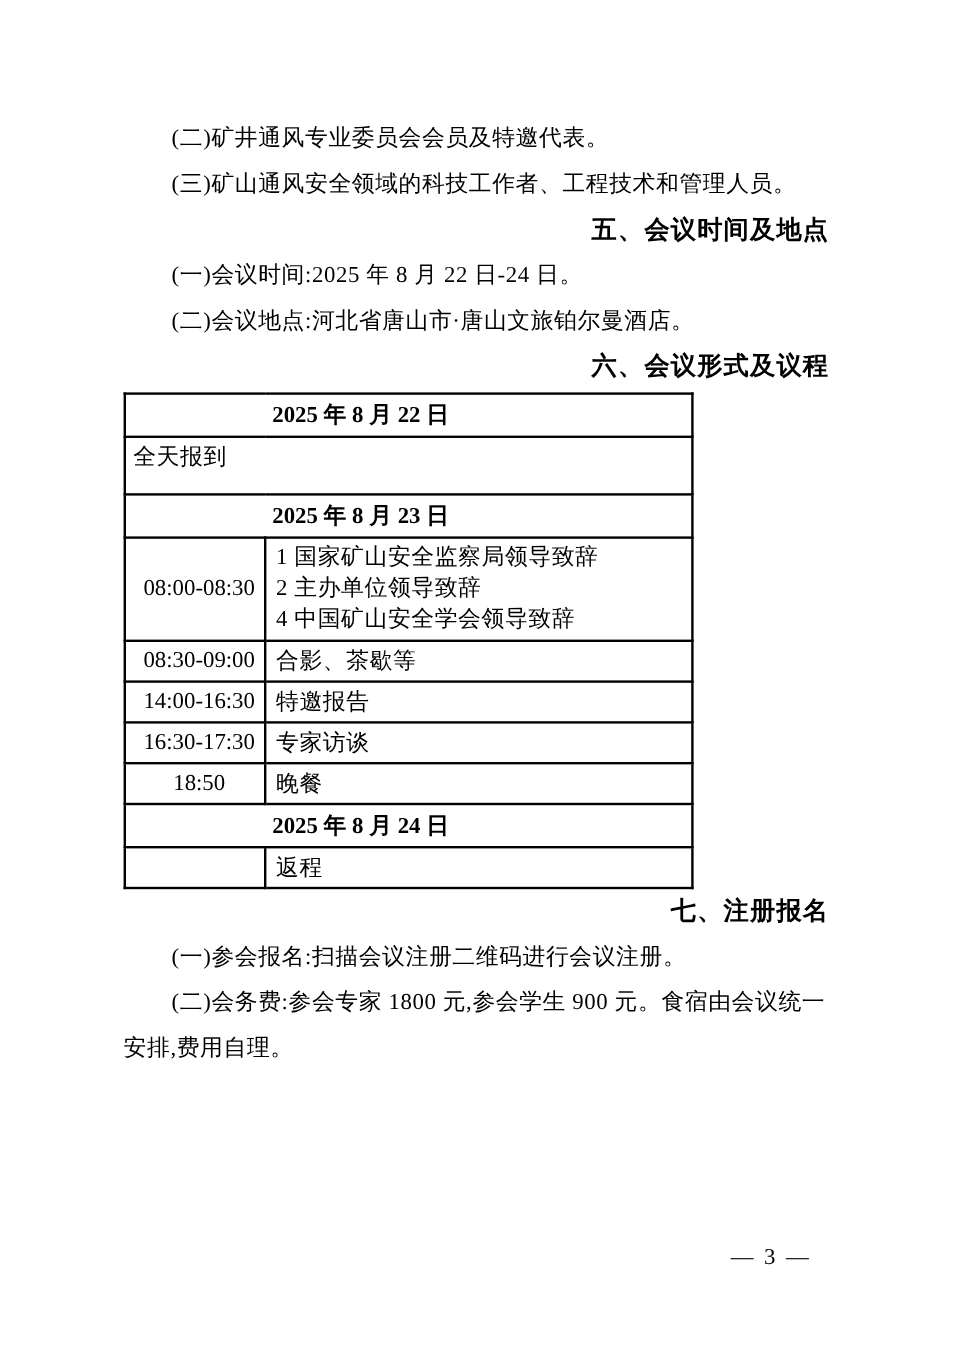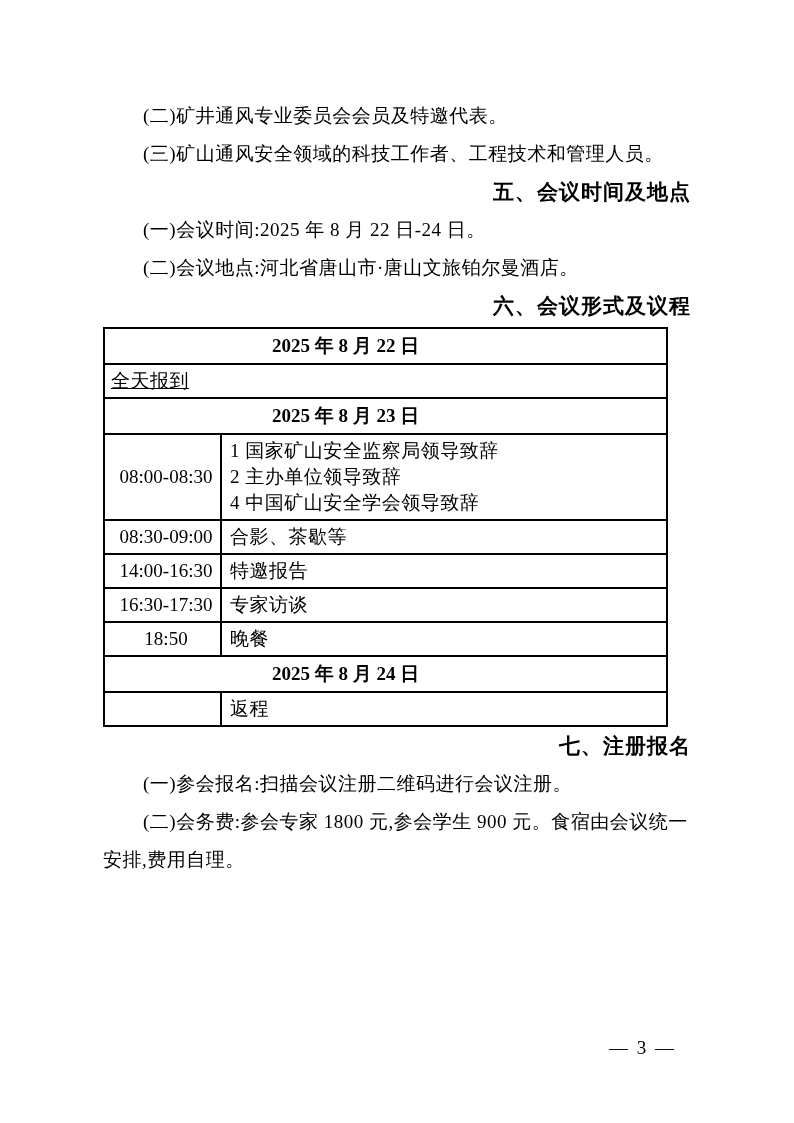--- a/index.html
+++ b/index.html
@@ -26,40 +26,40 @@
   .section-heading {
     font-size: 21px;
     line-height: 38px;
     text-indent: 40px;
     font-weight: bold;
     font-family: "Liberation Sans", "DejaVu Sans", sans-serif;
     letter-spacing: 1px;
     text-align: right;
   }
   table.schedule {
-    width: 565px;
+    width: 475px;
     border-collapse: collapse;
     table-layout: fixed;
     margin-top: 2px;
   }
   .schedule td {
     border: 2px solid #000;
     font-size: 19px;
     vertical-align: middle;
     height: 33px;
   }
   .schedule col.c-time { width: 117px; }
   .schedule .time-cell { padding: 3px 4px 3px 11px; text-align: center; }
   .schedule .act-cell  { padding: 3px 16px 3px 8px; letter-spacing: 0.5px; }
   .schedule .date-row td {
     text-align: center;
     font-weight: bold;
     padding: 4px 80px 4px 0;
   }
-  .schedule .span-row td { padding: 3px 4px 3px 6px; letter-spacing: 0.5px; text-decoration: underline; }
+  .schedule .span-row td { padding: 3px 4px 17px 6px; letter-spacing: 0.5px; }
   .schedule .multi-line div { line-height: 26px; }
   .page-number {
     position: absolute;
     top: 1036px;
     right: 118px;
     font-size: 19px;
     line-height: 24px;
     letter-spacing: 2px;
   }
 </style>

